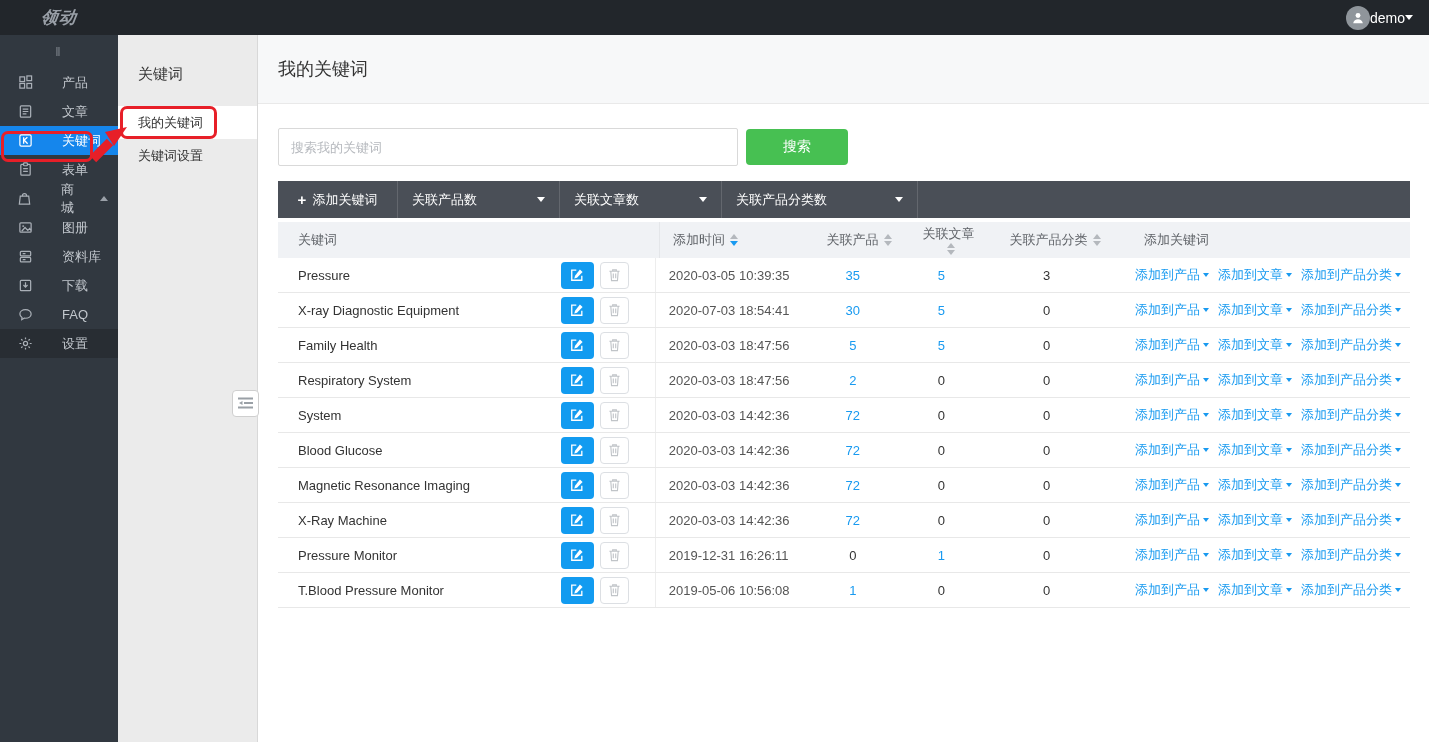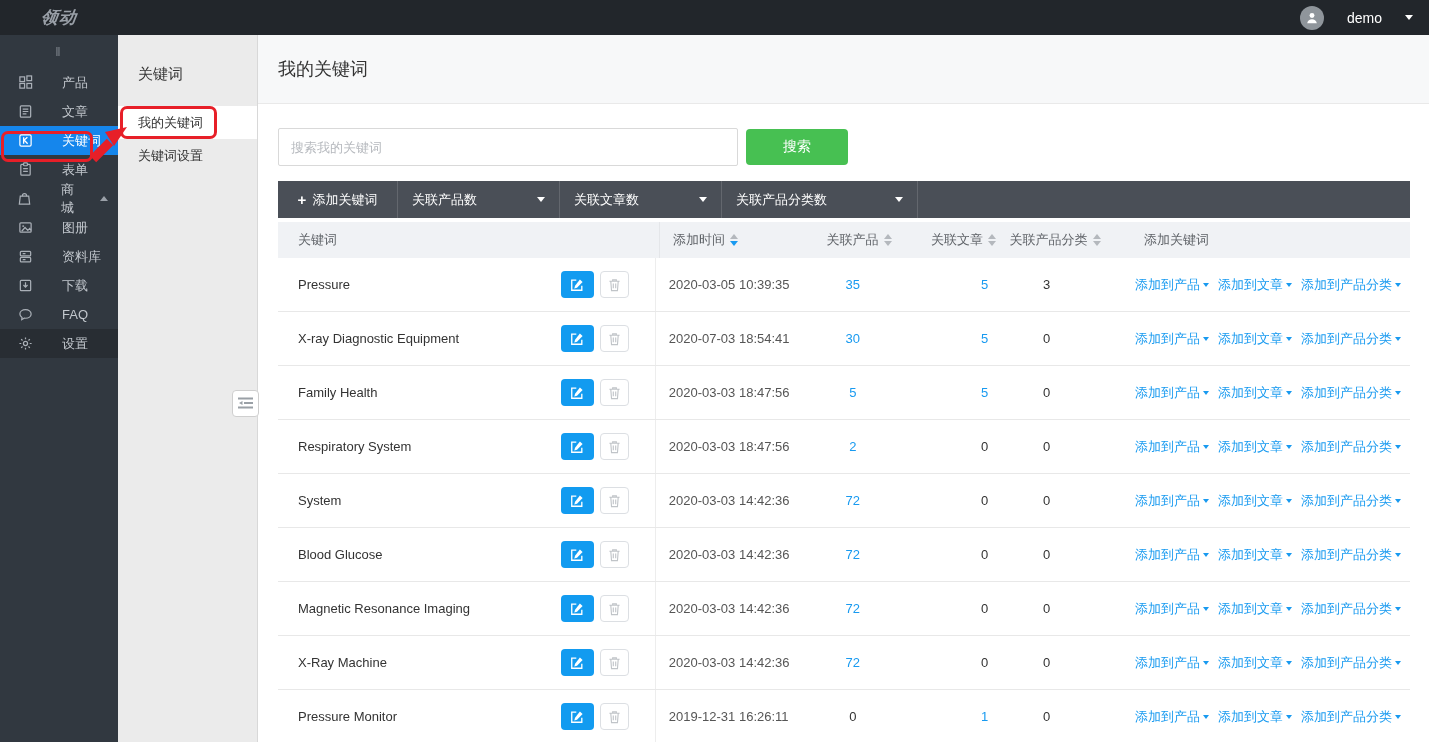--- a/index.html
+++ b/index.html
@@ -5,21 +5,21 @@
   * { margin:0; padding:0; box-sizing:border-box; }
   html,body { width:1429px; height:742px; overflow:hidden; background:#fff;
     font-family:"Liberation Sans","DejaVu Sans",sans-serif; }
   .stage { position:absolute; top:0; left:0; width:1429px; height:742px; overflow:hidden; }
 
   
   .topbar { position:absolute; top:0; left:0; width:1429px; height:35px; background:#22262b;
     display:flex; align-items:center; justify-content:space-between; z-index:5; }
   .logo { width:118px; text-align:center; color:#9aa0a8; font-size:17px; font-weight:bold;
     font-style:italic; transform:skewX(-8deg); letter-spacing:1px; cursor:pointer; }
-  .userbox { display:flex; align-items:center; gap:23px; padding-right:16px; color:#fff; font-size:14px; cursor:pointer; }
+  .userbox { display:flex; align-items:center; gap:0; padding-right:16px; color:#fff; font-size:14px; cursor:pointer; }
   .avatar { width:24px; height:24px; border-radius:50%; background:#8f959b; display:inline-flex;
     align-items:center; justify-content:center; }
 
   
   .caret-down { display:inline-block; width:0; height:0; border-left:4px solid transparent;
     border-right:4px solid transparent; border-top:5px solid currentColor; }
   .caret-up { display:inline-block; width:0; height:0; border-left:4px solid transparent;
     border-right:4px solid transparent; border-bottom:5px solid currentColor; }
 
   
@@ -70,27 +70,27 @@
   .tb-btn.add { width:120px; justify-content:center; gap:6px; }
   .tb-btn .plus { font-size:15px; font-weight:bold; line-height:1; }
   .tb-btn.dd { justify-content:space-between; padding:0 14px; }
   .tb-btn.dd .caret-down { color:#fff; }
   .tb-fill { flex:1; background:#4a4f57; }
 
   
   .table { margin-top:4px; width:1132px; }
   .thead { display:flex; height:36px; background:#f0f2f5; align-items:center; }
   .th { font-size:13px; color:#5f6368; display:flex; align-items:center; }
-  .tr { display:flex; height:54px; border-bottom:1px solid #e8e8e8; background:#fff; align-items:center; }
+  .tr { display:flex; height:35px; border-bottom:1px solid #e8e8e8; background:#fff; align-items:center; }
   .c0 { width:382px; padding-left:0; display:flex; align-items:center; justify-content:space-between; height:100%; }
   .thead .c0 { border-right:1px solid #e4e6e9; padding-left:20px; }
   .tr .c0 { border-right:1px solid #ededed; }
   .c1 { width:157px; padding-left:13px; }
   .c2 { width:84px; justify-content:center; text-align:center; }
-  .c3 { width:95px; justify-content:flex-end; text-align:center; }
+  .c3 { width:95px; justify-content:center; text-align:center;flex-direction:column; }
   .c4 { width:118px; justify-content:center; text-align:center; }
   .c5 { flex:1; padding-left:30px; }
   .td { font-size:13px; color:#333; display:flex; align-items:center; height:100%; }
   .td.c1 { color:#555; }
   .kw { padding-left:20px; color:#333; }
   .num-link { color:#189af0; cursor:pointer; }
   .acts { display:flex; gap:6px; padding-right:26px; align-items:center; }
   .btn-edit { width:33px; height:27px; background:#129bf0; border:none; border-radius:4px;
     display:flex; align-items:center; justify-content:center; cursor:pointer; }
   .btn-del { width:29px; height:27px; background:#fff; border:1px solid #dcdfe3; border-radius:4px;

